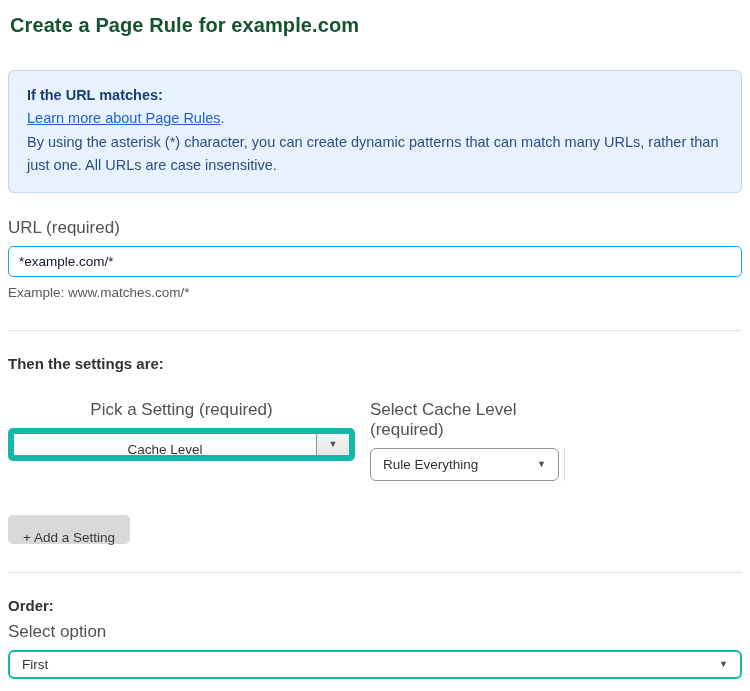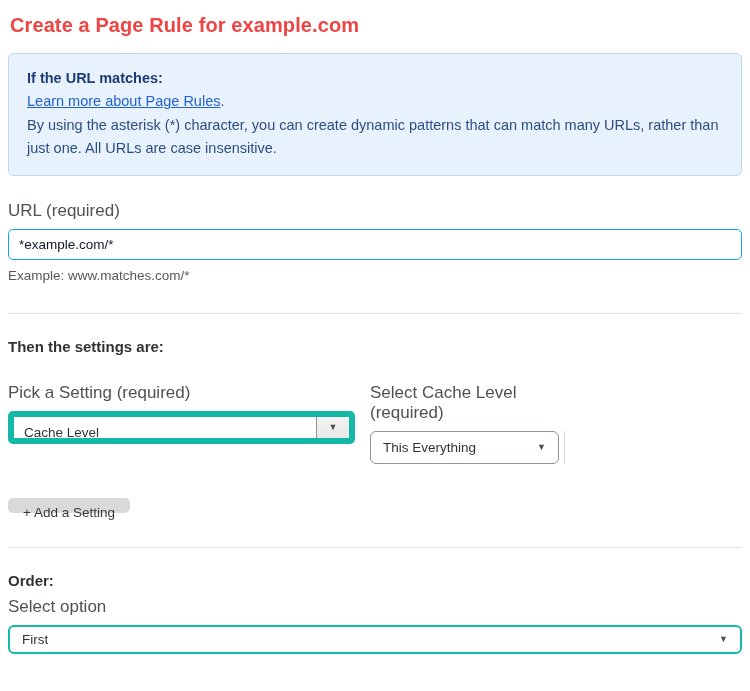--- a/index.html
+++ b/index.html
@@ -10,22 +10,22 @@
   }
   .page {
     width: 750px;
     height: 691px;
     padding: 10px 8px 0 8px;
     overflow: hidden;
   }
   .page-title {
     font-size: 20px;
     font-weight: 700;
-    color: #ef4444;
-    margin: 4px 0 16px 2px;
+    color: #14532d;
+    margin: 4px 0 33px 2px;
     letter-spacing: 0.1px;
   }
   
   .info-box {
     background: #e8f2fc;
     border: 1px solid #bdd7f3;
     border-radius: 6px;
     padding: 13px 18px 14px 18px;
     font-size: 14.5px;
     line-height: 1.62;
@@ -82,21 +82,21 @@
     color: #303336;
   }
 
   
   .settings-row {
     display: flex;
     gap: 15px;
     margin-top: 28px;
     align-items: flex-start;
   }
-  .field-group-setting { width: 347px; }
+  .field-group-setting { width: 347px; text-align: center; }
   .field-group-cache { width: 195px; }
 
   .select-split {
     display: flex;
     height: 33px;
     border: 6px solid #14b8a6;
     border-radius: 5px;
     background: #ffffff;
     overflow: hidden;
     cursor: pointer;
@@ -145,22 +145,22 @@
     margin-left: 5px;
     align-self: flex-end;
   }
 
   .btn {
     display: inline-block;
     border: none;
     border-radius: 5px;
     font-size: 13.5px;
     font-family: "Liberation Sans", "DejaVu Sans", sans-serif;
-    padding: 0 15px;
-    height: 15px;
+    padding: 8px 15px;
+    height: 29px;
     line-height: 29px;
     cursor: pointer;
     color: #36383b;
     background: #d9d9d9;
   }
   .btn-add { margin-top: 34px; }
 
   
   .order-label { margin-top: 8px; }
   .order-select {
@@ -202,21 +202,21 @@
           <span class="select-arrow-btn">
               <span class="arrow-glyph">▼</span>
             </span>
         </div>
       </div>
 
       <div class="field-group-cache">
         <div class="field-label">Select Cache Level (required)</div>
         <div class="cache-field-wrap">
           <div class="select-rounded" style="flex:1">
-            <span>This Everything</span>
+            <span>Rule Everything</span>
             <span class="arrow-glyph">▼</span>
           </div>
           <span class="field-separator"></span>
         </div>
       </div>
     </div>
 
     <button class="btn btn-add">+ Add a Setting</button>
   </div>
 

